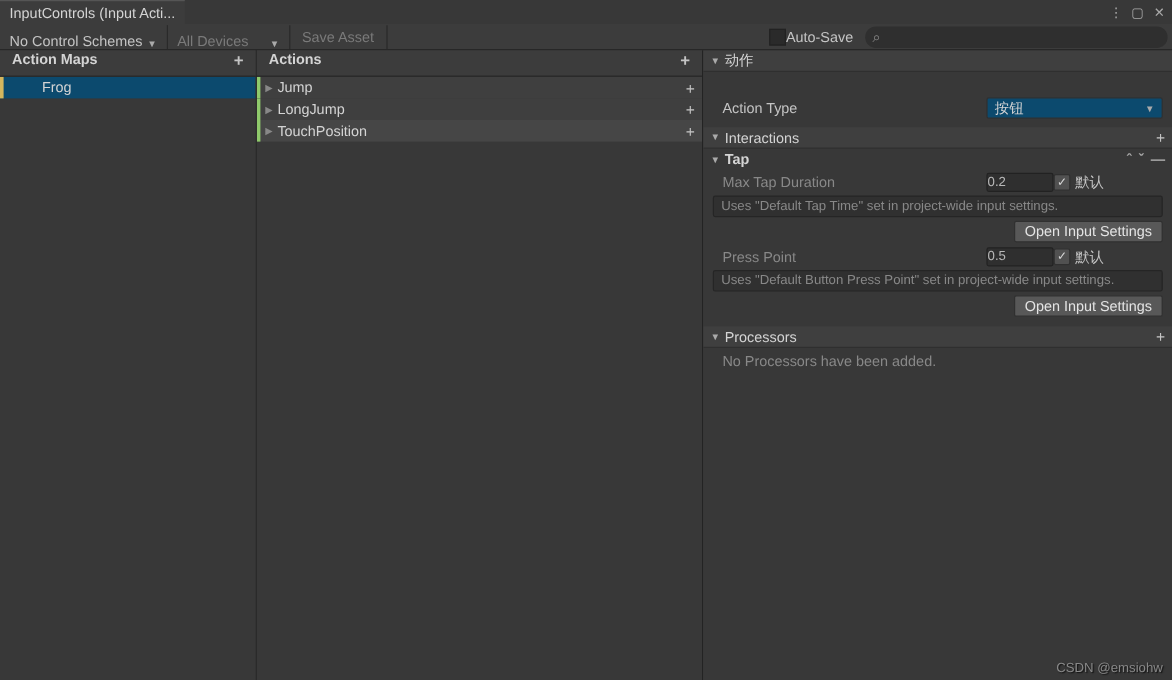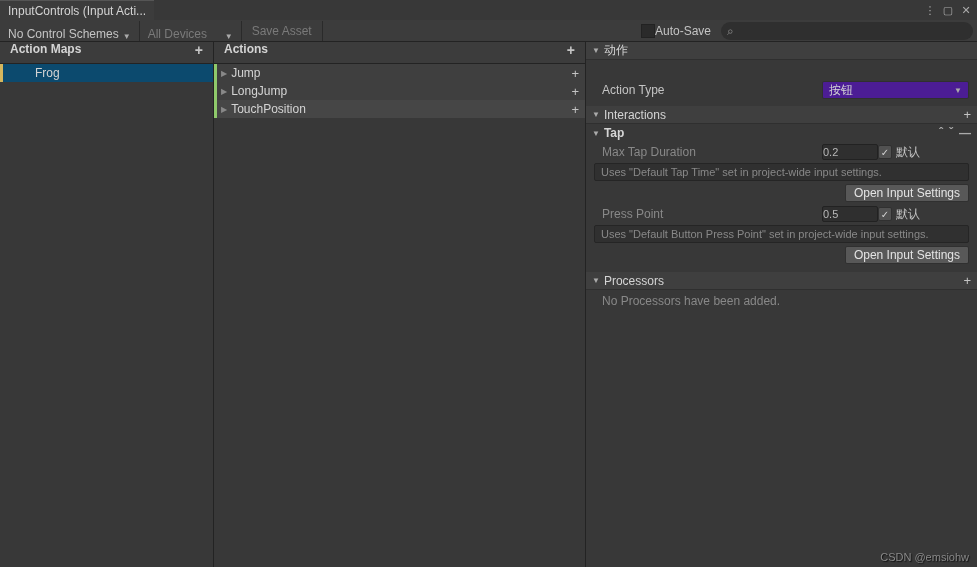--- a/index.html
+++ b/index.html
@@ -38,21 +38,21 @@
   .action-item .add { margin-left: auto; padding-right: 6px; color: #c4c4c4; cursor: pointer; font-size: 13px;}
   .action-item:nth-child(3) { background: #464646; }
   
   .section-head { height: 18px; background: #3f3f3f; display: flex; align-items: center; padding: 0 6px; color: #d4d4d4; border-bottom: 1px solid #2f2f2f; }
   .section-head .tri2 { font-size: 8px; color: #aaa; margin-right: 4px; }
   .section-head .hplus { margin-left: auto; font-size: 13px; color: #c4c4c4; cursor: pointer; }
   
   .prop-row { display: flex; align-items: center; height: 20px; padding: 0 8px 0 16px; color: #c4c4c4; margin-top: 20px; }
   .prop-label { width: 220px; }
   .prop-control { flex: 1; display: flex; align-items: center; gap: 6px; }
-  .dropdown { flex: 1; height: 18px; background: #4c1d95; border: 1px solid #303030; display: flex; align-items: center; padding: 0 6px; color: #d4d4d4; border-radius: 2px; text-align: center;}
+  .dropdown { flex: 1; height: 18px; background: #0c4a6e; border: 1px solid #303030; display: flex; align-items: center; padding: 0 6px; color: #d4d4d4; border-radius: 2px; text-align: center;}
   .dropdown .dcaret { margin-left: auto; font-size: 8px; color: #aaa; }
   
   .sub-head { height: 18px; display: flex; align-items: center; padding: 0 6px 0 6px; color: #d4d4d4; font-weight: 600;}
   .sub-head .tri2 { font-size: 8px; color: #aaa; margin-right: 4px; }
   .sub-head .ctrls { margin-left: auto; display: flex; gap: 6px; color: #aaa; font-size: 10px; }
   .sub-head .ctrls span { cursor: pointer; }
   
   .field-row { display: flex; align-items: center; height: 20px; padding: 0 8px 0 16px; color: #888; }
   .field-row .fl { width: 220px; }
   .num-input { width: 56px; height: 16px; background: #2f2f2f; border: 1px solid #222; color: #b8b8b8; padding: 0 0; font-size: 11px; border-radius: 2px;}

